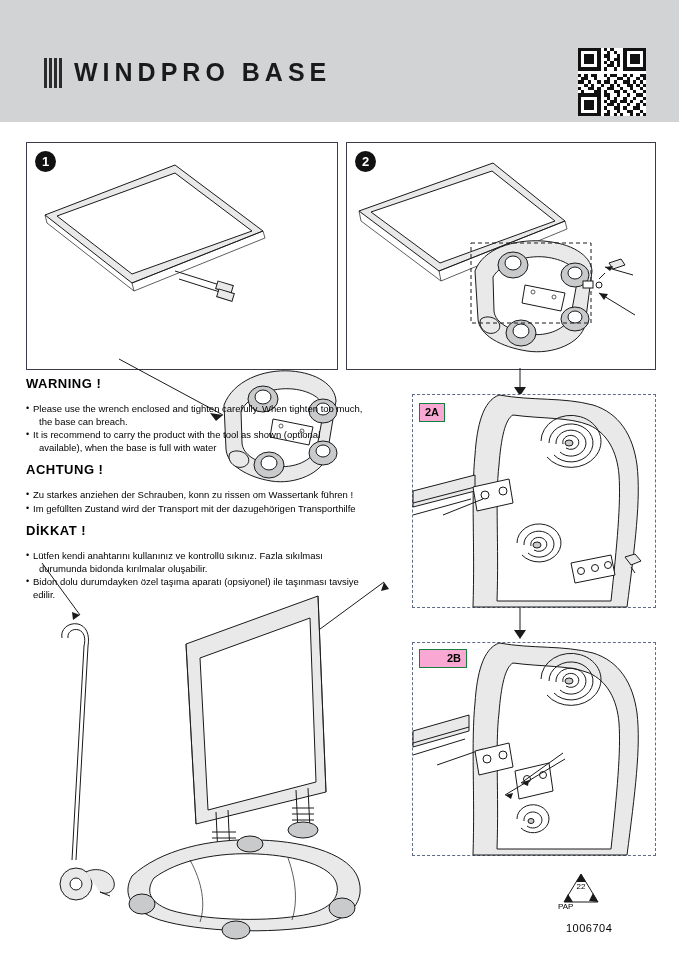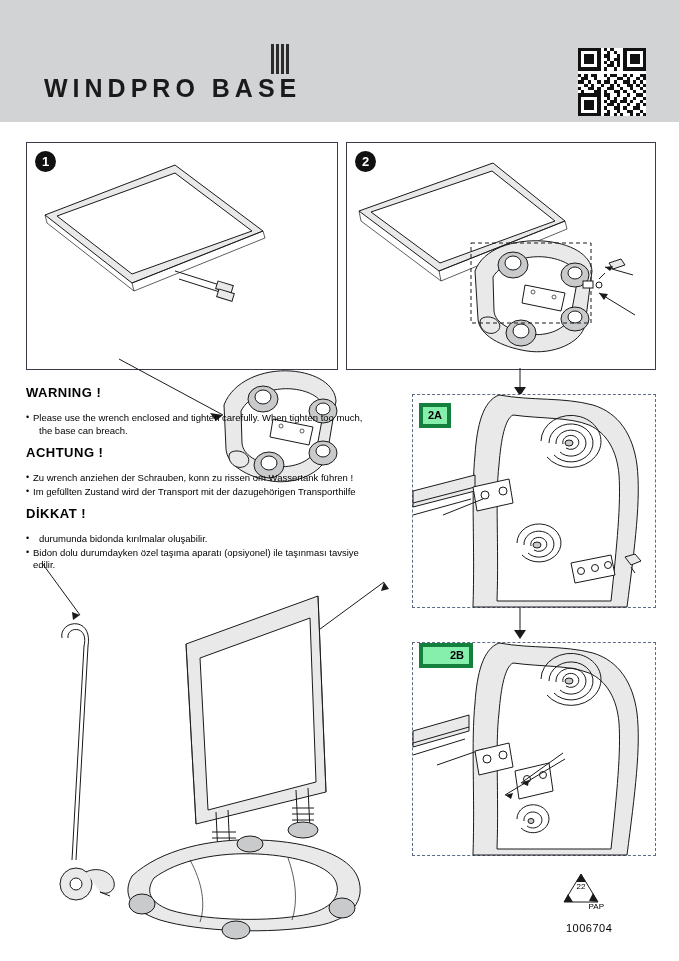--- a/index.html
+++ b/index.html
@@ -18,24 +18,23 @@
 
   
   .header {
     position: absolute;
     left: 0; top: 0;
     width: 679px; height: 122px;
     background: #d2d3d5;
   }
   .header-inner {
     position: absolute;
-    left: 44px; top: 44px;
+    left: 44px; top: 58px;
     display: flex;
-    align-items: flex-end;
-    flex-direction: column;
+    align-items: flex-start;
   }
   .logo-bars {
     display: flex;
     align-items: flex-end;
     height: 30px;
     margin-right: 10px;
   }
   .logo-bars span {
     display: block;
     width: 3px;
@@ -84,32 +83,32 @@
     color: #ffffff;
     font-size: 13px;
     font-weight: bold;
     display: flex;
     align-items: center;
     justify-content: center;
     line-height: 1;
   }
   .badge-box {
     position: absolute;
-    border: 4px solid #15803d;
-    background: #86efac;
+    border: 1px solid #15803d;
+    background: #f9a8d4;
     font-size: 11px;
     font-weight: bold;
     padding: 3px 5px;
     line-height: 1;
   }
 
   
   .textblock {
     position: absolute;
-    left: 26px; top: 385px;
+    left: 26px; top: 376px;
     width: 352px;
   }
   .tb-head {
     font-size: 13px;
     font-weight: bold;
     letter-spacing: 0.5px;
     margin: 0 0 4px 0;
   }
   .tb-head.spaced { margin-top: 8px; }
   .tb-list {
@@ -147,21 +146,21 @@
     left: 0; top: 10px;
     width: 46px;
     font-size: 8px;
     text-align: center;
   }
   .recycle .pap {
     position: absolute;
     left: 0; top: 30px;
     width: 46px;
     font-size: 8px;
-    text-align: right;
+    text-align: left;
   }
   .doc-code {
     position: absolute;
     left: 566px; top: 922px;
     font-size: 11px;
     letter-spacing: 0.5px;
     text-align: center;
   }
 
   svg { overflow: visible; }
@@ -390,35 +389,40 @@
 </svg>
 
 <div class="textblock">
 
   <div class="tb-head">WARNING !</div>
   <ul class="tb-list">
     <li>
       <span>Please use the wrench enclosed and tighten carefully.  When tighten too much,</span>
       <span class="ind">the base can breach.</span>
     </li>
+    <li>
+      <span>It is recommend to carry the product with the tool as shown (optional</span>
+      <span class="ind">available), when the base is full with water</span>
+    </li>
   </ul>
 
   <div class="tb-head spaced">ACHTUNG !</div>
   <ul class="tb-list">
     <li>
-      <span>Zu wrench anziehen der Schrauben, konn zu rissen om Wassertank führen !</span>
+      <span>Zu starkes anziehen der Schrauben, konn zu rissen om Wassertank führen !</span>
     </li>
     <li>
       <span>Im gefüllten Zustand wird der Transport mit der dazugehörigen Transporthilfe</span>
     </li>
   </ul>
 
   <div class="tb-head spaced">DİKKAT !</div>
   <ul class="tb-list">
     <li>
+      <span>Lütfen kendi anahtarını kullanınız ve kontrollü sıkınız.   Fazla sıkılması</span>
       <span class="ind">durumunda bidonda kırılmalar oluşabilir.</span>
     </li>
     <li>
       <span>Bidon dolu durumdayken özel  taşıma aparatı (opsiyonel)  ile taşınması tavsiye edilir.</span>
     </li>
   </ul>
 </div>
 
 <div class="panel-dashed" style="left:412px; top:394px; width:244px; height:214px;">
   <svg width="242" height="212" viewBox="0 0 242 212">
@@ -493,21 +497,21 @@
     <path class="ln" d="M150 110 L108 140"></path>
     <path d="M108 140 l8 -3 l-1 6 z" fill="#1a1a1a"></path>
     <path class="ln" d="M152 116 L92 152"></path>
     <path d="M92 152 l8 -2 l-2 6 z" fill="#1a1a1a"></path>
     <g transform="translate(120,176)">
       <path class="ln" d="M0 0 m-16 0 a16 14 0 1 1 4 9"></path>
       <path class="ln" d="M-9 2 a9 8 0 1 1 3 5"></path>
       <ellipse class="filldark" cx="-2" cy="2" rx="3" ry="2.5"></ellipse>
     </g>
   </svg>
-  <div class="badge-box" style="left:6px; top:0;padding-left:27px;">2B</div>
+  <div class="badge-box" style="left:6px; top:6px;padding-left:27px;">2B</div>
 </div>
 
 <svg style="position:absolute; left:20px; top:560px;" width="400" height="370" viewBox="0 0 400 370">
 
   <path class="ln" d="M42 78 C40 70 48 62 58 64 C66 66 70 74 68 86 L56 300"></path>
   <path class="ln" d="M48 78 C47 72 53 68 59 70 C64 72 66 78 64 86 L52 300"></path>
 
   <circle class="fillgrey" cx="56" cy="324" r="16"></circle>
   <circle class="fillwhite" cx="56" cy="324" r="6"></circle>
   <path class="fillgrey" d="M66 312 C78 306 92 312 94 322 C96 330 88 336 80 332"></path>

